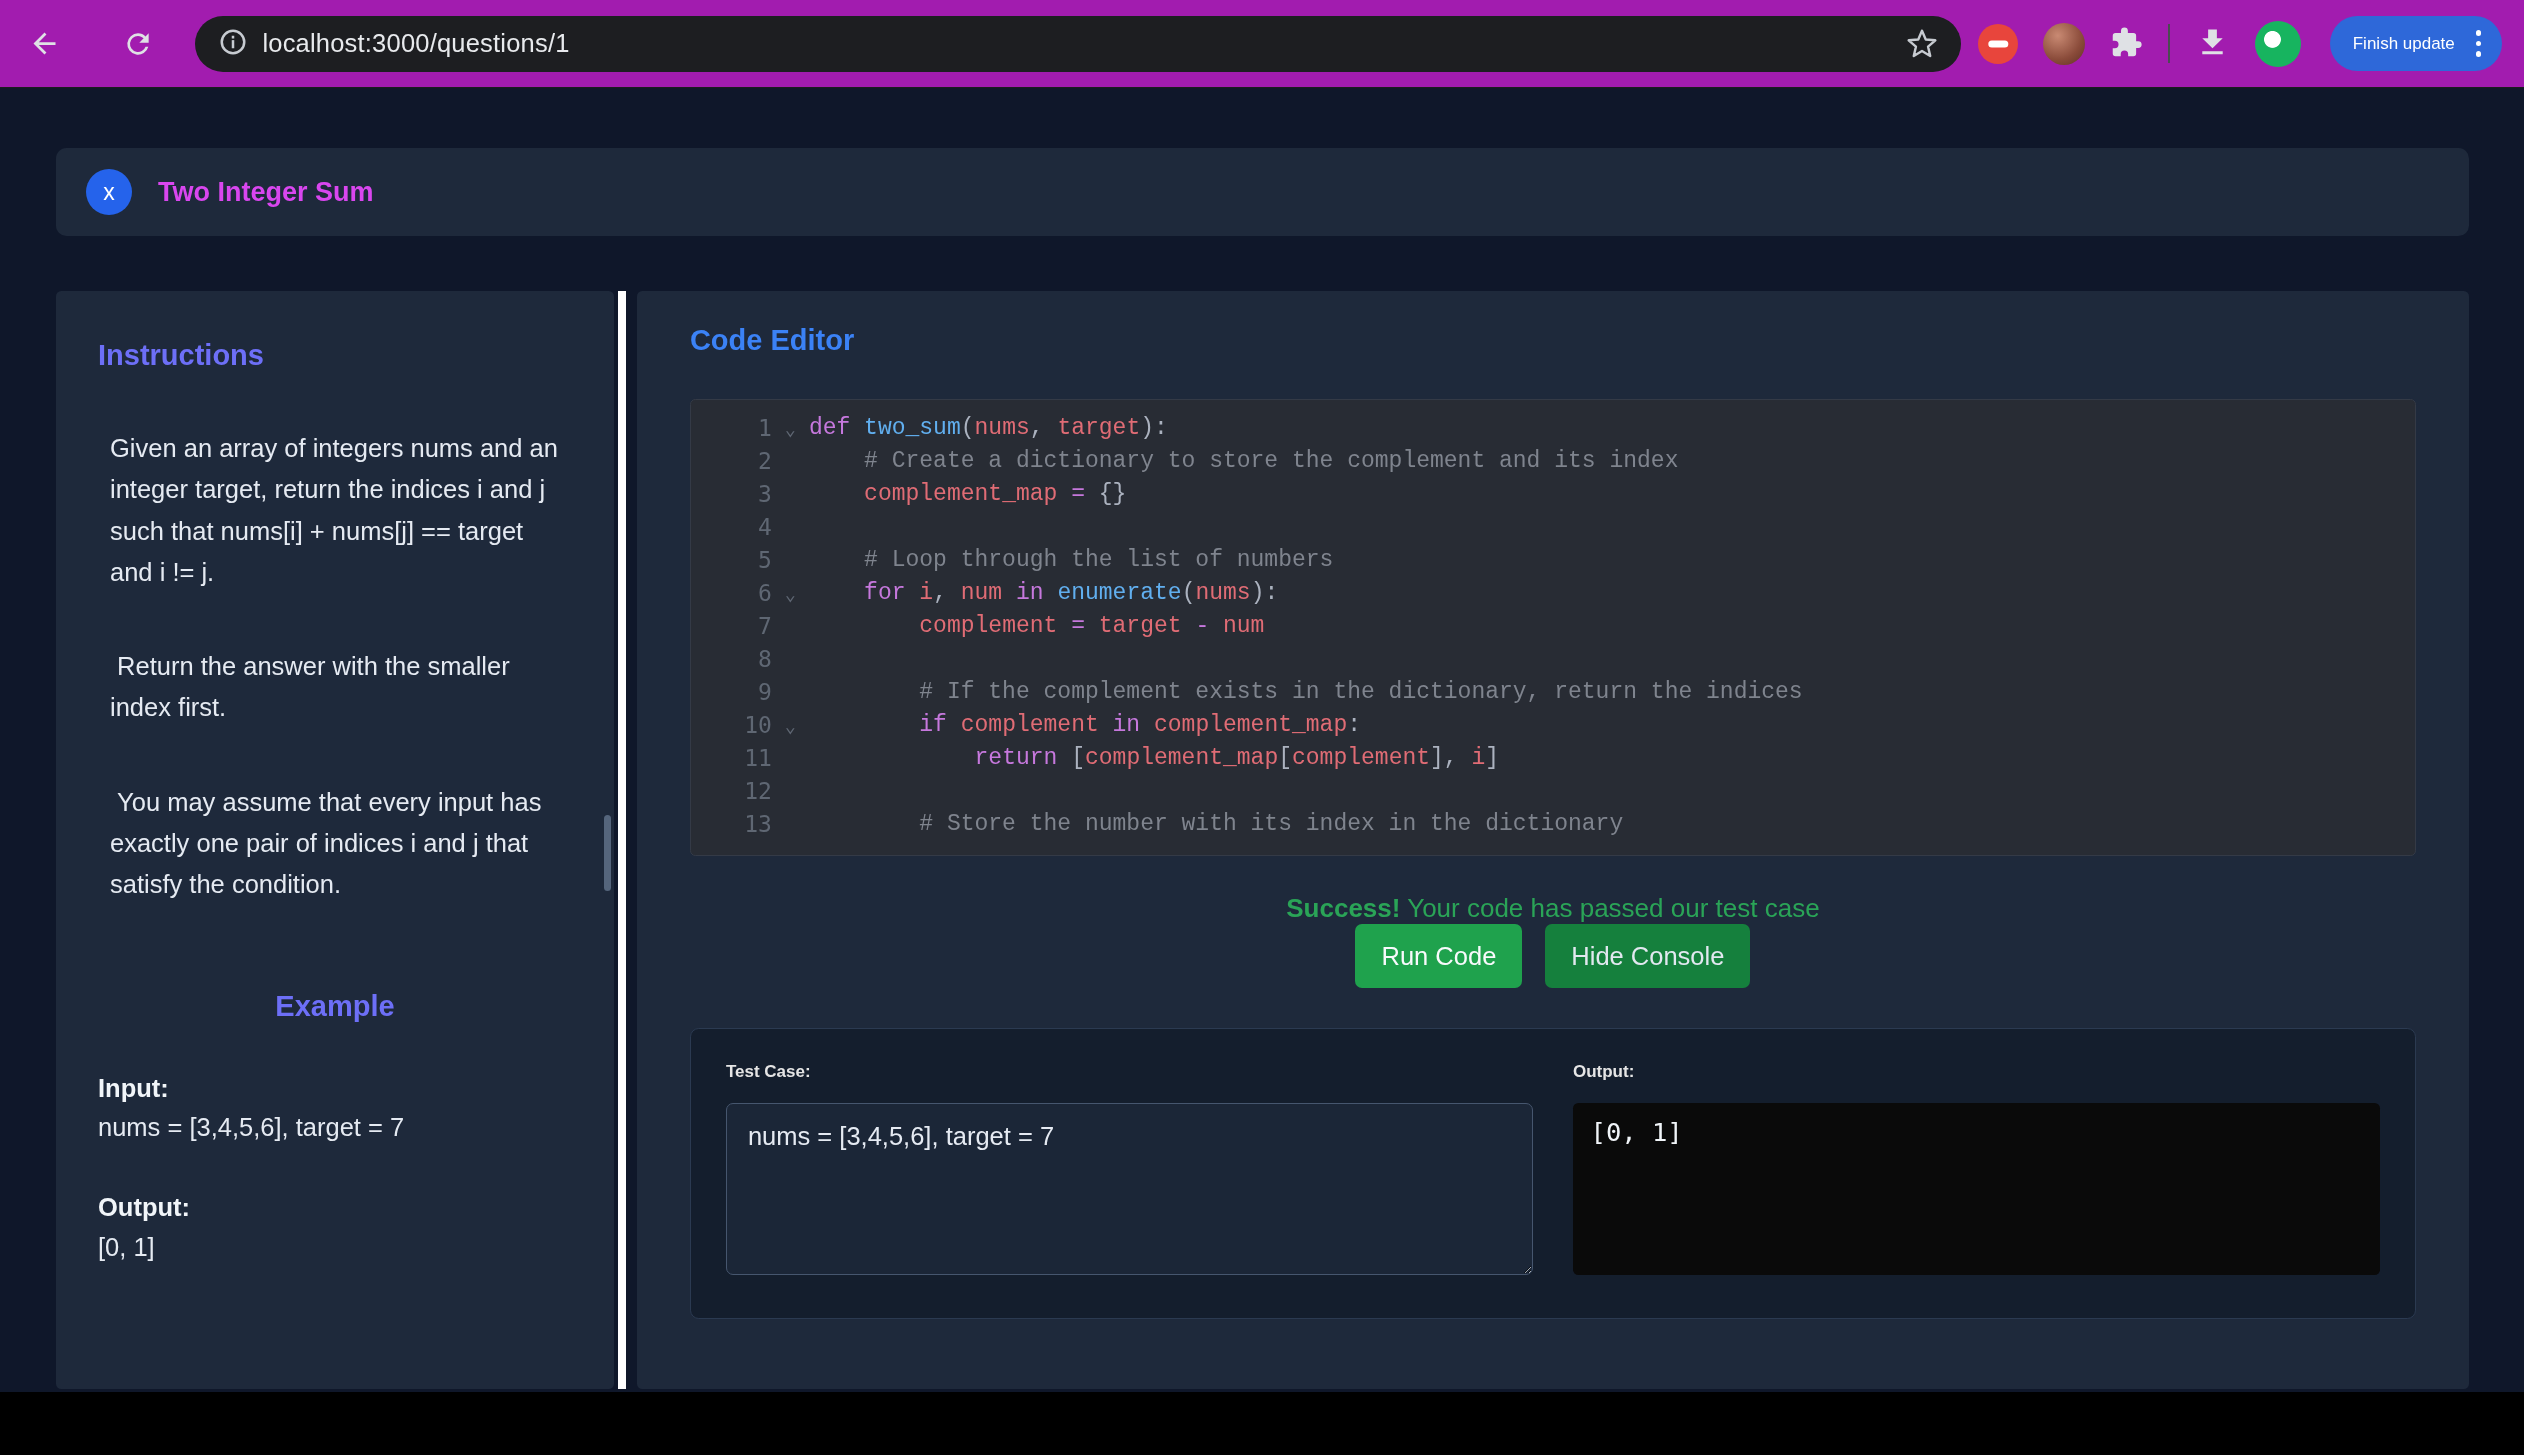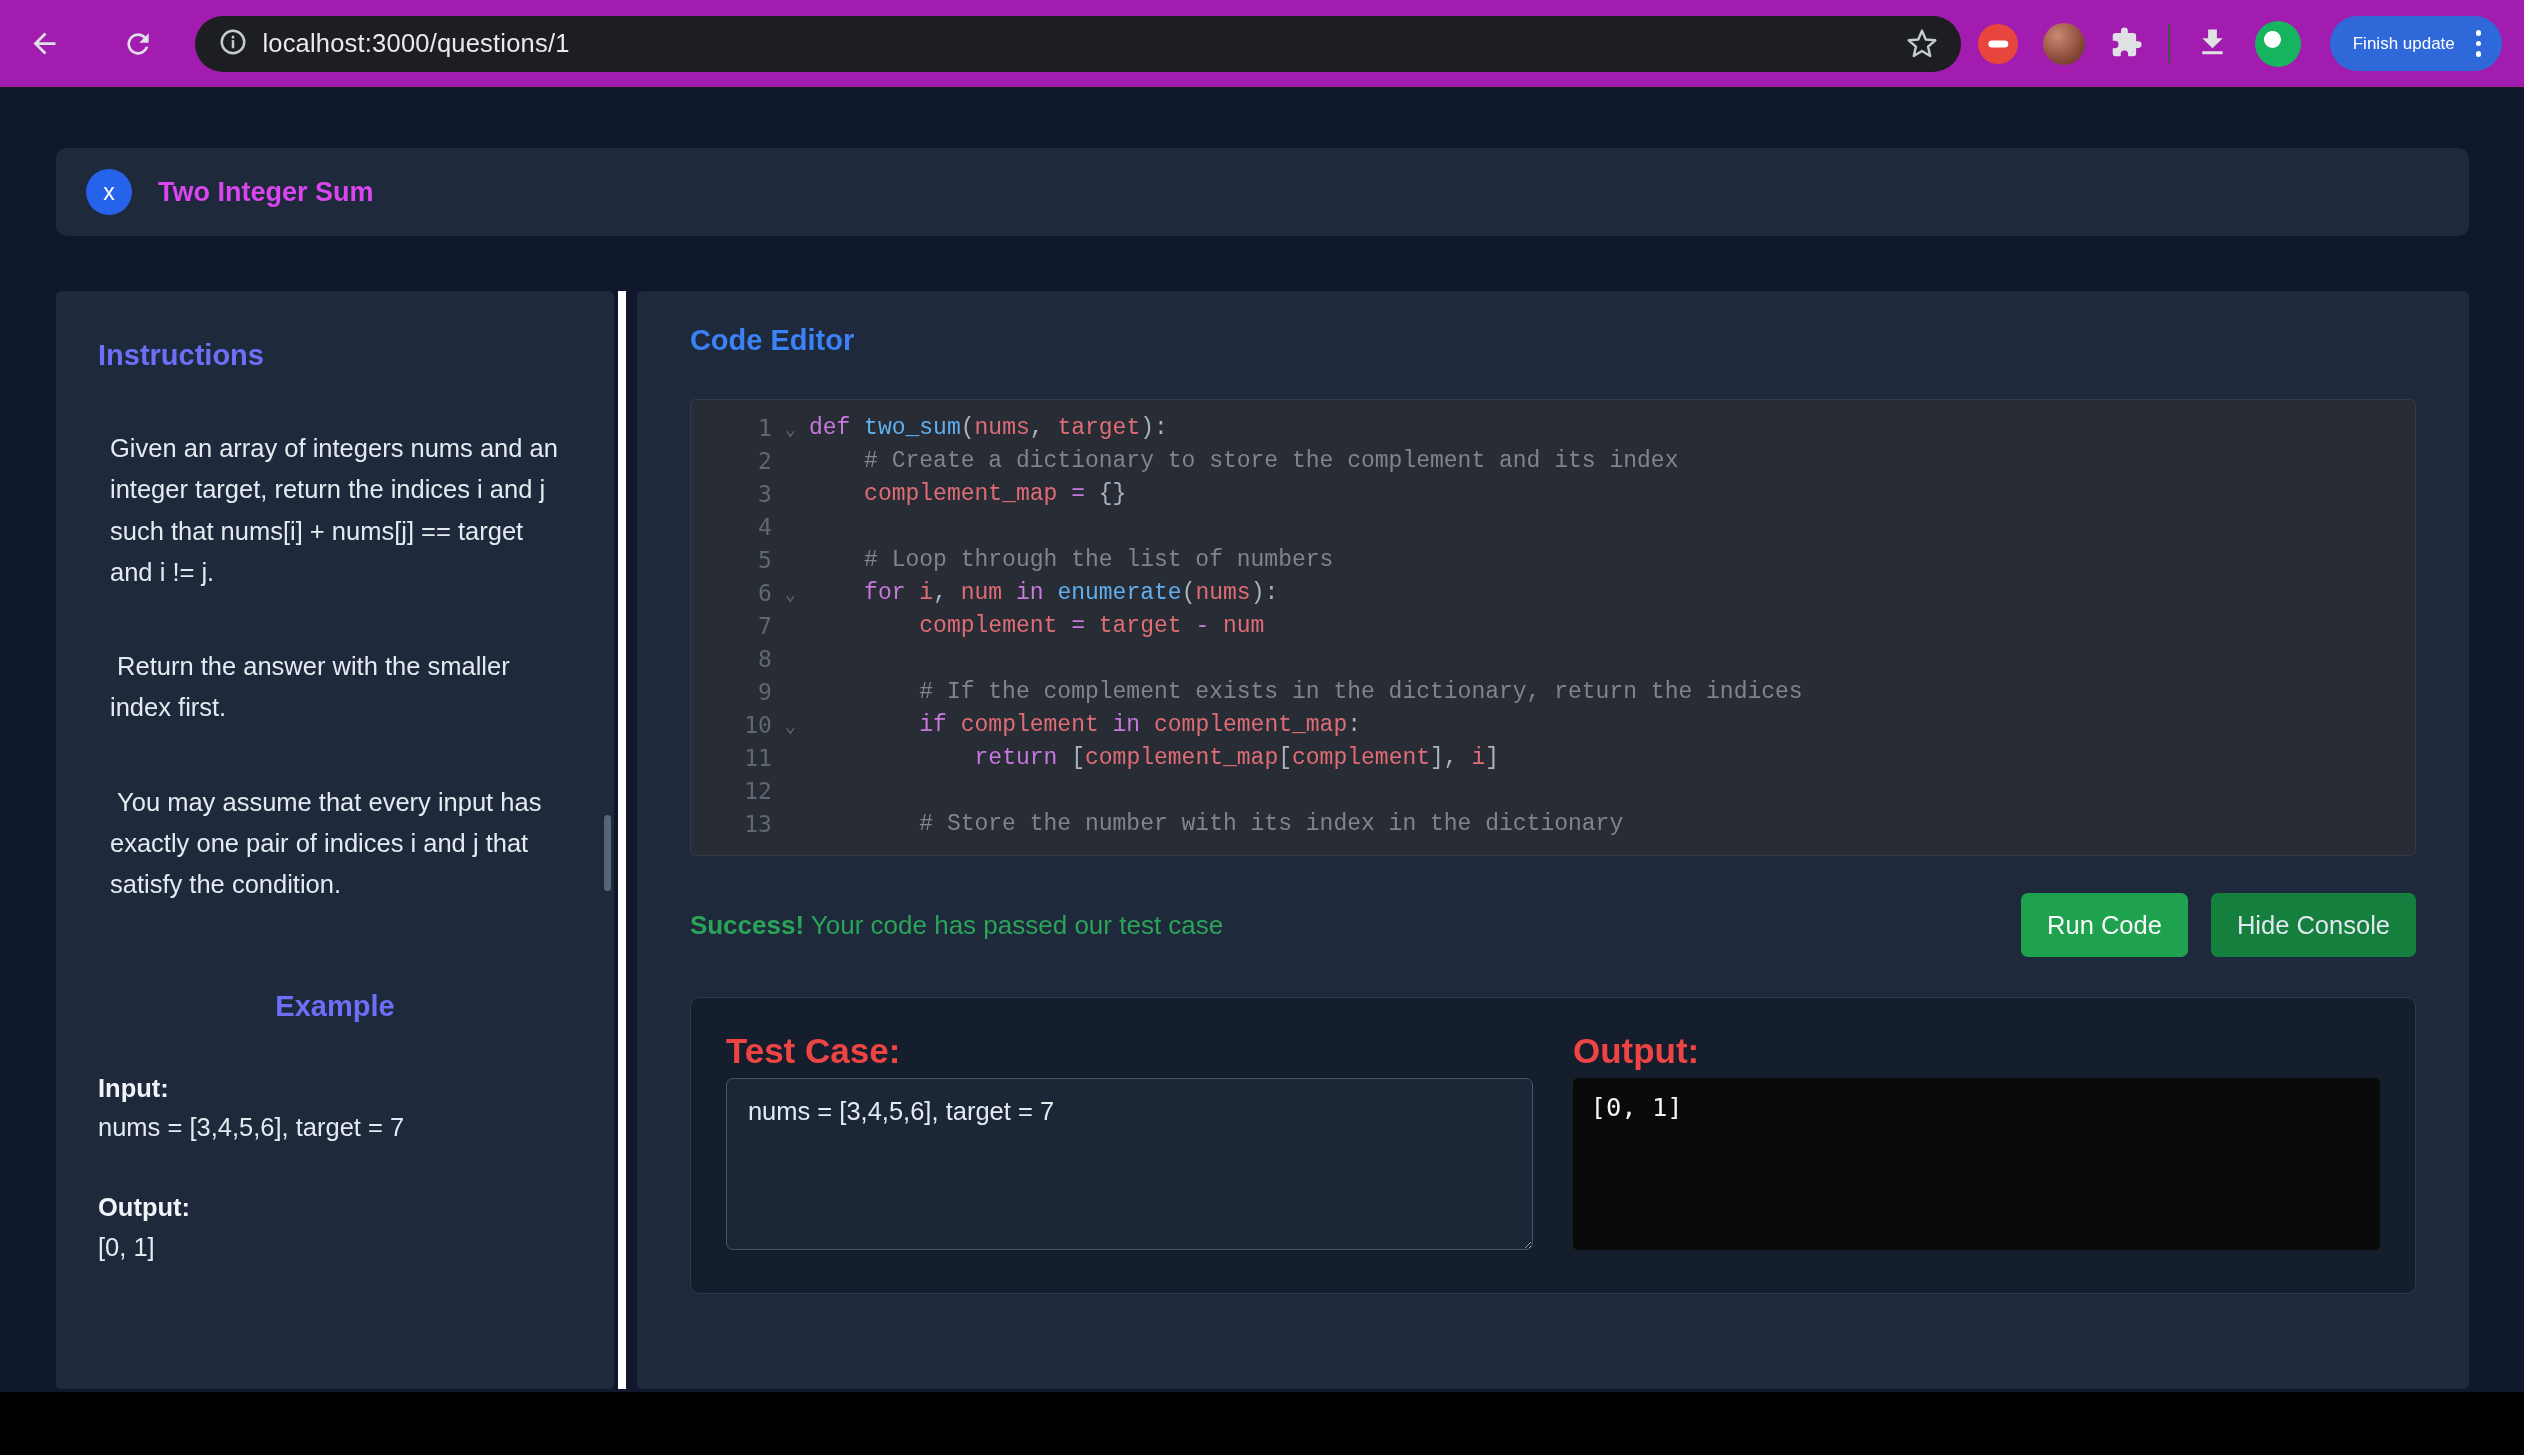--- a/index.html
+++ b/index.html
@@ -111,39 +111,39 @@
   .fold { width: 37px; flex: none; text-align: center; color: #5f6773; font-size: 18.5px; }
   .code { flex: 1; white-space: pre; color: #abb2bf; overflow: hidden; font-family: Liberation Mono, monospace; }
   .tk-kw { color: #c678dd; }
   .tk-fn { color: #61afef; }
   .tk-v  { color: #e06c75; }
   .tk-c  { color: #7f848e; }
   .tk-p  { color: #abb2bf; }
   .tk-o  { color: #c678dd; }
 
   
-  .status-row { display: flex; align-items: center; justify-content: space-between; margin-top: 37px; }
+  .status-row { display: flex; align-items: center; justify-content: space-between; margin-top: 37px; flex-direction: column; }
   .success-msg { font-size: 26px; color: #2aa457; }
   .success-msg .strong { font-weight: 700; }
   .btn-group { display: flex; gap: 23px; }
   .btn {
     border: none; border-radius: 7px; padding: 17.6px 26px;
     font-family: "Liberation Sans", sans-serif; font-size: 25.5px;
     color: #f8fafc; cursor: pointer;
   }
   .btn-run { background: #1fa24d; }
   .btn-hide { background: #15803d; color: #e2e8f0; }
 
   .console-card {
     margin-top: 40px; background: #141e2d;
     border: 0.9px solid #2b3a51; border-radius: 8.8px;
     padding: 33px 35px 40px;
     display: grid; grid-template-columns: 1fr 1fr; gap: 40px;
   }
-  .console-label { color: #ef4444; font-size: 35px; font-weight: 700; margin: 0 0 7px; }
+  .console-label { color: #e5e5e5; font-size: 17px; font-weight: 700; margin: 0 0 21px; }
   .testcase-input {
     width: 100%; height: 172px; resize: both;
     background: #1b2637; border: 0.9px solid #46566e; border-radius: 7px;
     color: #e5eaf2; font-family: "Liberation Sans", sans-serif; font-size: 25.5px;
     padding: 17.6px 21px; outline: none;
   }
   .output-box {
     height: 172px; background: #0a0a0a; border-radius: 5.3px;
     color: #f1f5f9; font-family: "DejaVu Sans Mono", monospace; font-size: 25.5px;
     padding: 14px 17.6px; white-space: pre;

